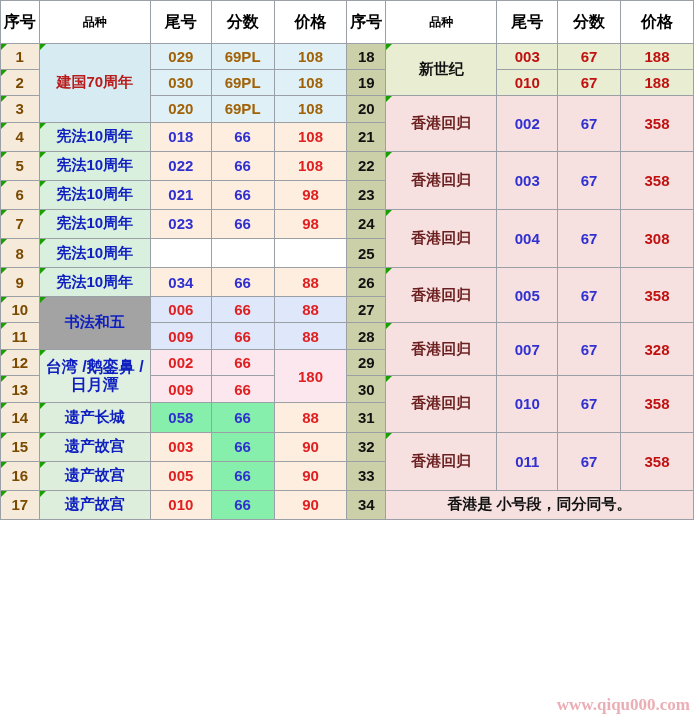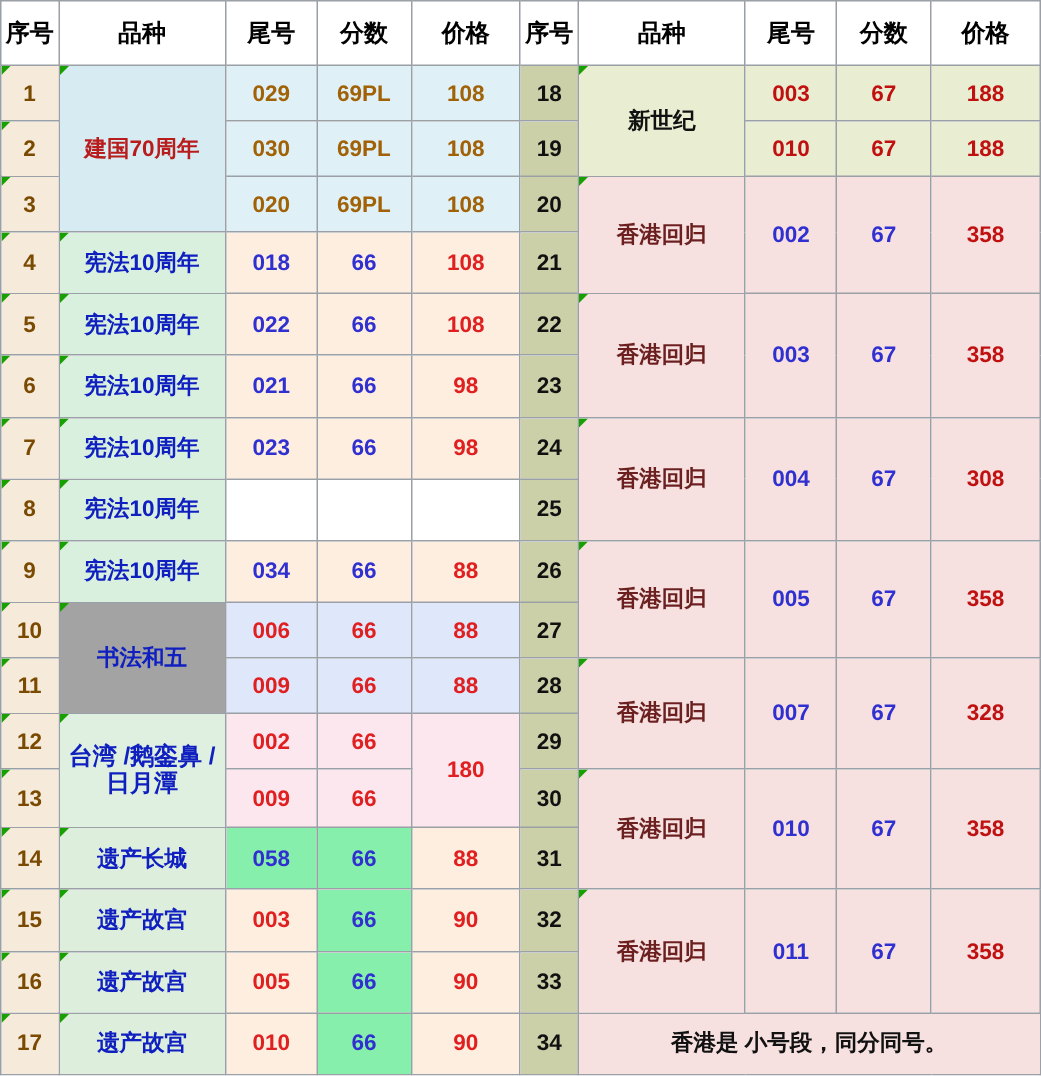--- a/index.html
+++ b/index.html
@@ -1,37 +1,37 @@
 <!DOCTYPE html>
 <html><head>
 <meta charset="utf-8">
 <style>
   html,body{margin:0;padding:0;background:#ffffff;}
   body{font-family:"Liberation Sans","DejaVu Sans",sans-serif;}
   #sheet{
     width:694px;height:717px;position:relative;box-sizing:border-box;
     background:#fff;
   }
-  table{border-collapse:collapse;width:694px;height:717px;table-layout:fixed;}
+  table{border-collapse:collapse;width:694px;height:520px;table-layout:fixed;}
   td,th{
     border:1px solid #9aa0a6;
     text-align:center;vertical-align:middle;
     font-size:15px;font-weight:bold;padding:0;
     overflow:hidden;white-space:nowrap;
   }
   
   col.c-seq{width:38px}
   col.c-name{width:110px}
   col.c-tail{width:60px}
   col.c-score{width:62px}
   col.c-price{width:72px}
 
   
   .hdr{background:#ffffff;color:#000;font-size:16px;height:42px;}
-  .hdr-name{font-size:16px;margin-top:34px;}
+  .hdr-name{font-size:12px;margin-top:34px;}
 
   
   .seqL{background:#f6eadb;color:#7a4a00;font-size:15px;}
   .nameA{background:#d6ecf2;color:#b91c1c;}
   .nameB{background:#d9f0df;color:#1020c0;}
   .nameC{background:#a3a3a3;color:#1020c0;}
   .nameD{background:#dff0e0;color:#1020c0;}
   .nameE{background:#ddeedd;color:#1020c0;}
   .valA{background:#dff0f6;color:#a16207;}
   .valB{background:#fdeee0;color:#3030d0;}
@@ -272,13 +272,14 @@
     <td class="seqL cnr">17</td>
     <td class="nameE cnr">遗产故宫</td>
     <td class="valC">010</td>
     <td class="valF">66</td>
     <td class="valC">90</td>
     <td class="seqR">34</td>
     <td class="footR" colspan="4">香港是 小号段，同分同号。</td>
   </tr>
   </tbody>
 </table>
+<div class="wm">www.qiqu000.com</div>
 </div>
 
 </body></html>

